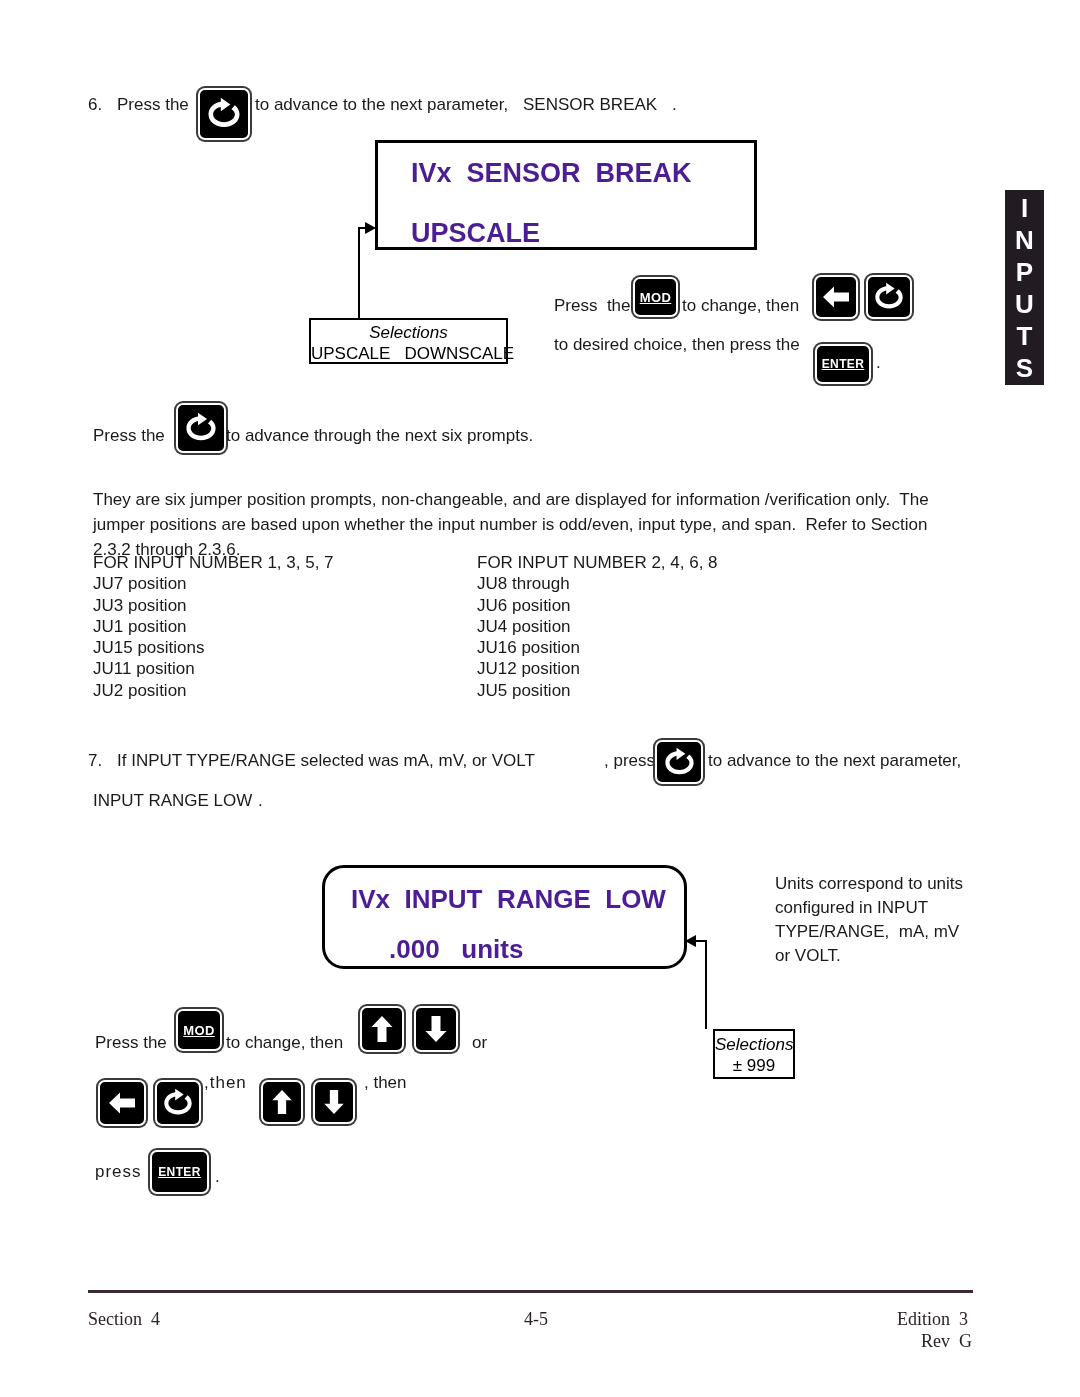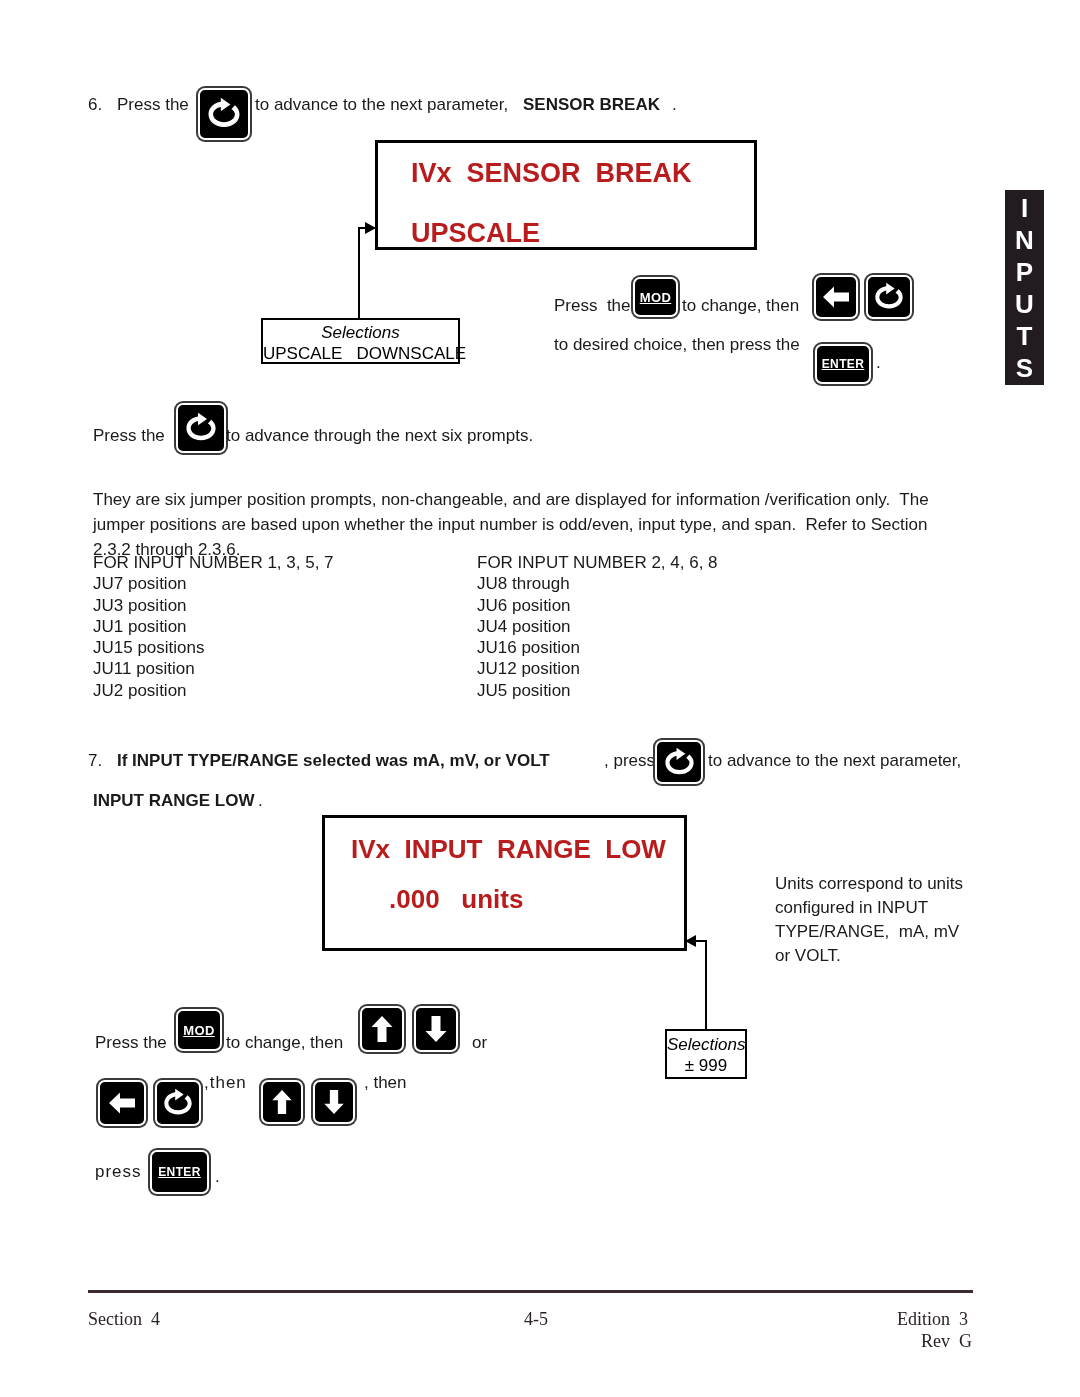--- a/index.html
+++ b/index.html
@@ -20,21 +20,21 @@
   }
 
   
   .txt {
     position: absolute;
     font-size: 17px;
     line-height: 22px;
     color: #1a1a1a;
     white-space: pre;
   }
-  .b { font-weight: bold; text-align: right; }
+  .b { font-weight: normal; text-align: right; }
 
   
   .key {
     position: absolute;
     background: #000000;
     border: 2px solid #ffffff;
     box-shadow: 0 0 0 2px #3a3a3a;
     border-radius: 7px;
     display: flex;
     align-items: center;
@@ -53,32 +53,33 @@
   
   .lcd {
     position: absolute;
     border: 3px solid #000000;
     background: #ffffff;
     box-sizing: border-box;
   }
   .lcd-line {
     position: absolute;
     font-weight: bold;
-    color: #b91c1c;
+    color: #4c1d95;
     white-space: pre;
     font-family: "Liberation Sans", sans-serif;
   }
 
   
   .selbox {
     position: absolute;
     border: 2px solid #000000;
     background: #ffffff;
     box-sizing: border-box;
     text-align: center;
+    margin-left: 48px;
   }
   .sel-title {
     font-style: italic;
     font-size: 17px;
     line-height: 20px;
     display: block;
   }
   .sel-opts {
     font-size: 17px;
     line-height: 21px;
@@ -251,21 +252,21 @@
     <svg width="33" height="31" viewBox="0 0 36 34" aria-hidden="true">
       <path d="M18 4.5 C8.6 4.5 2.5 10.2 2.5 17.3 C2.5 24.4 9 30 18 30 C27 30 33.5 24.4 33.5 17.3 C33.5 13.6 31.7 10.4 28.8 8.2 L25.4 12.2 C27.6 13.6 28.9 15.4 28.9 17.3 C28.9 21.6 24.0 25.2 18 25.2 C12.0 25.2 7.1 21.6 7.1 17.3 C7.1 13.0 12.0 9.4 18 9.4 Z" fill="#ffffff"></path>
       <path d="M14.8 0.8 L14.8 14.2 L24.4 7.5 Z" fill="#ffffff"></path>
     </svg>
   </div>
 
   <div class="txt" style="left:708px; top:750px;">to advance to the next parameter,</div>
   <div class="txt b" style="left:93px; top:790px;">INPUT RANGE LOW</div>
   <div class="txt" style="left:258px; top:790px;">.</div>
 
-  <div class="lcd" style="left:322px; top:815px; width:365px; height:136px;">
+  <div class="lcd" style="left:322px; top:865px; width:365px; height:104px;border-radius:22px;">
     <div class="lcd-line" style="left:26px; top:16px; font-size:26px;">IVx  INPUT  RANGE  LOW</div>
     <div class="lcd-line" style="left:64px; top:66px; font-size:26px;">.000   units</div>
   </div>
 
   <div class="ln ln-v" style="left:705px; top:940px; width:2px; height:89px;"></div>
   <div class="ln ln-h" style="left:694px; top:940px; width:13px; height:2px;"></div>
   <div class="arrowhead arrow-left" style="left:685px; top:935px;"></div>
 
   <div class="txt" style="left:775px; top:872px; line-height:24px;">Units correspond to units
 configured in INPUT

